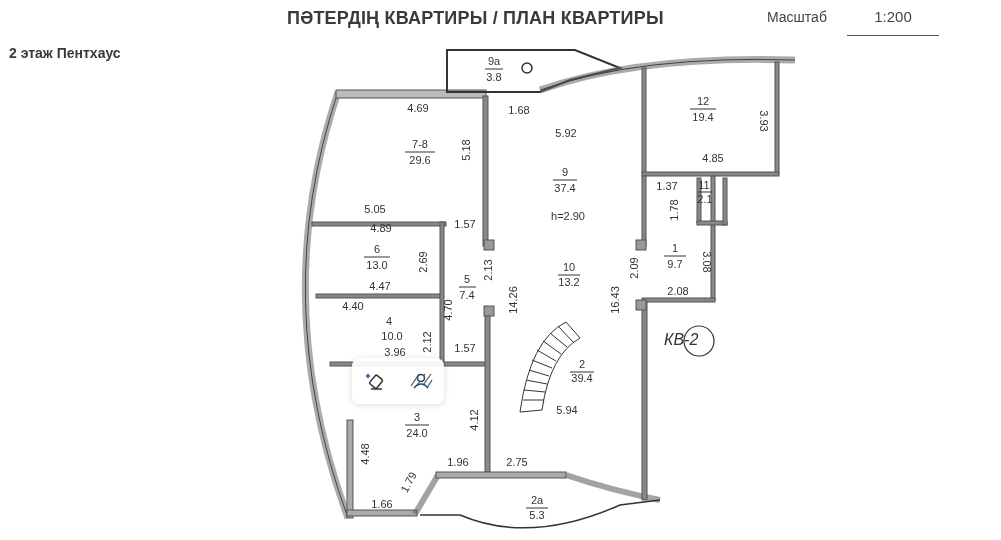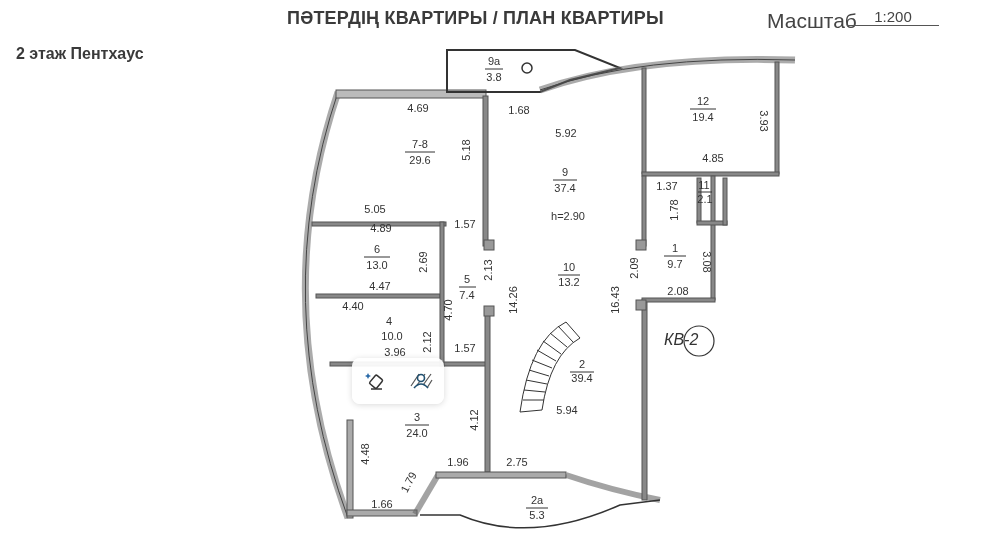--- a/index.html
+++ b/index.html
@@ -1,22 +1,22 @@
 <!DOCTYPE html>
 <html><head>
 <meta charset="utf-8">
 <style>
   html, body { margin:0; padding:0; background:#ffffff; }
   body { width:1001px; height:540px; position:relative; overflow:hidden;
          font-family:"Liberation Sans", sans-serif; color:#333; }
   .title { position:absolute; left:287px; top:8px; font-size:18px; font-weight:bold; color:#3a3a3a; letter-spacing:0.2px; }
-  .scale-label { position:absolute; left:767px; top:9px; font-size:21px; color:#444; }
+  .scale-label { position:absolute; left:767px; top:9px; font-size:14px; color:#444; }
   .scale-value { position:absolute; left:847px; top:8px; width:92px; text-align:center; font-size:15px; color:#444;
-                 border-bottom:1px solid #555; padding-bottom:0; }
-  .floor-label { position:absolute; left:16px; top:45px; font-size:16px; font-weight:bold; color:#3a3a3a; }
+                 border-bottom:1px solid #555; padding-bottom:10px; }
+  .floor-label { position:absolute; left:9px; top:45px; font-size:14px; font-weight:bold; color:#3a3a3a; }
   svg.plan { position:absolute; left:0; top:0; }
   .dim { font-family:"Liberation Sans", sans-serif; font-size:11px; fill:#333; }
   .room { font-family:"Liberation Sans", sans-serif; font-size:11px; fill:#333; }
   .toolbar { position:absolute; left:352px; top:358px; width:92px; height:46px; background:rgba(255,255,255,0.93);
              border-radius:8px; box-shadow:0 1px 6px rgba(0,0,0,0.15); display:flex; align-items:center;
              justify-content:space-around; }
   .tool-btn { width:30px; height:30px; display:flex; align-items:center; justify-content:center; cursor:pointer; border-radius:4px; }
   .kv-label { position:absolute; left:664px; top:331px; font-size:16px; color:#333;font-style:italic; }
 </style>
 </head>

